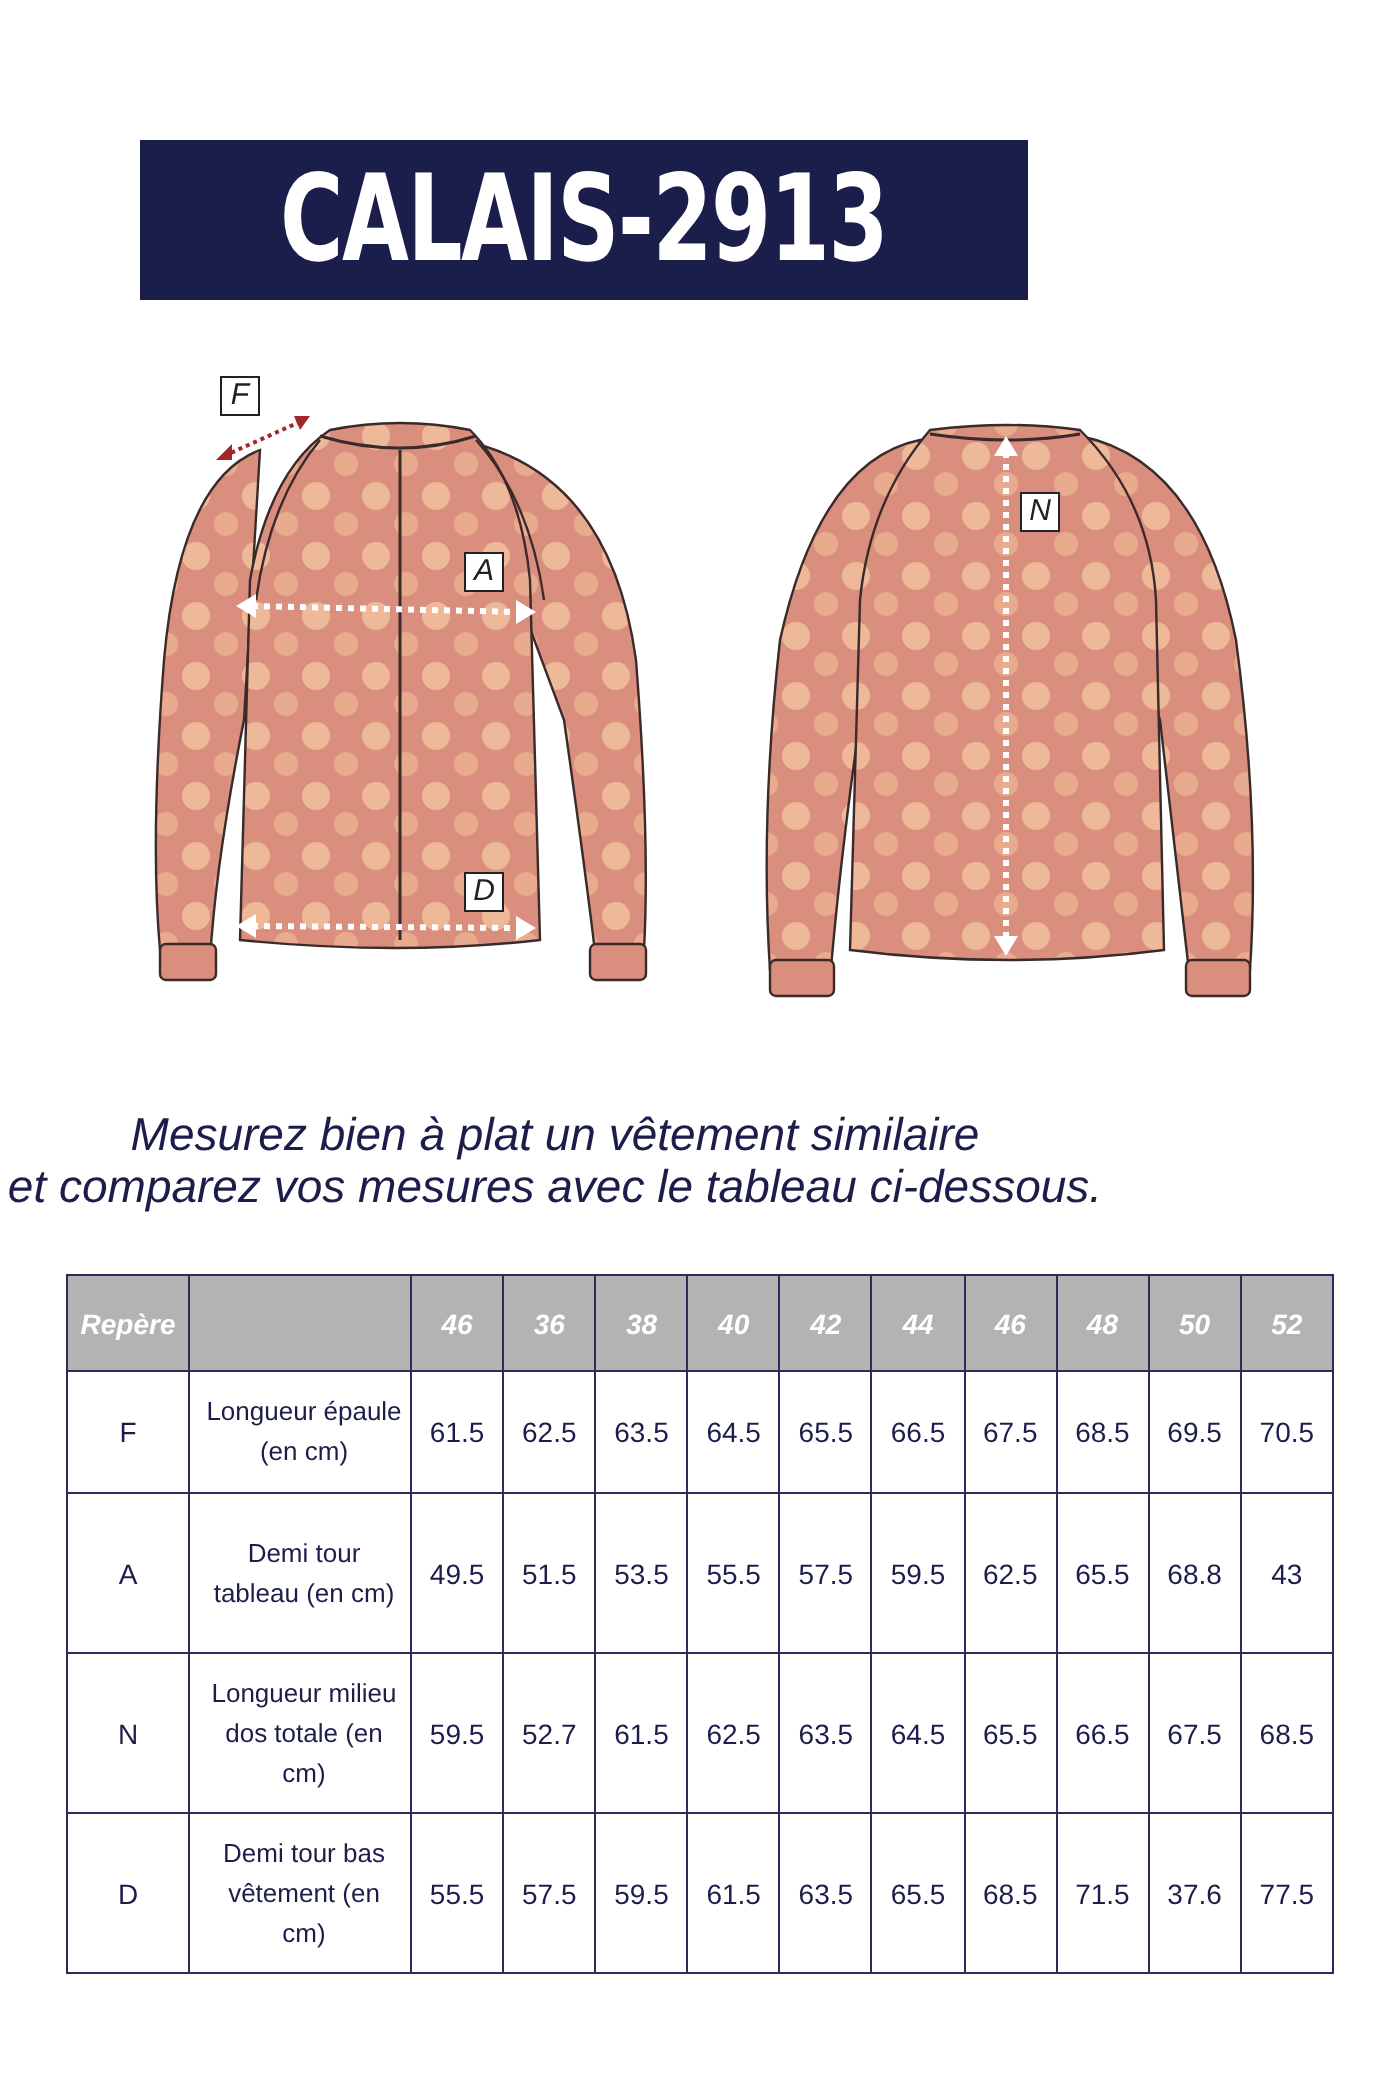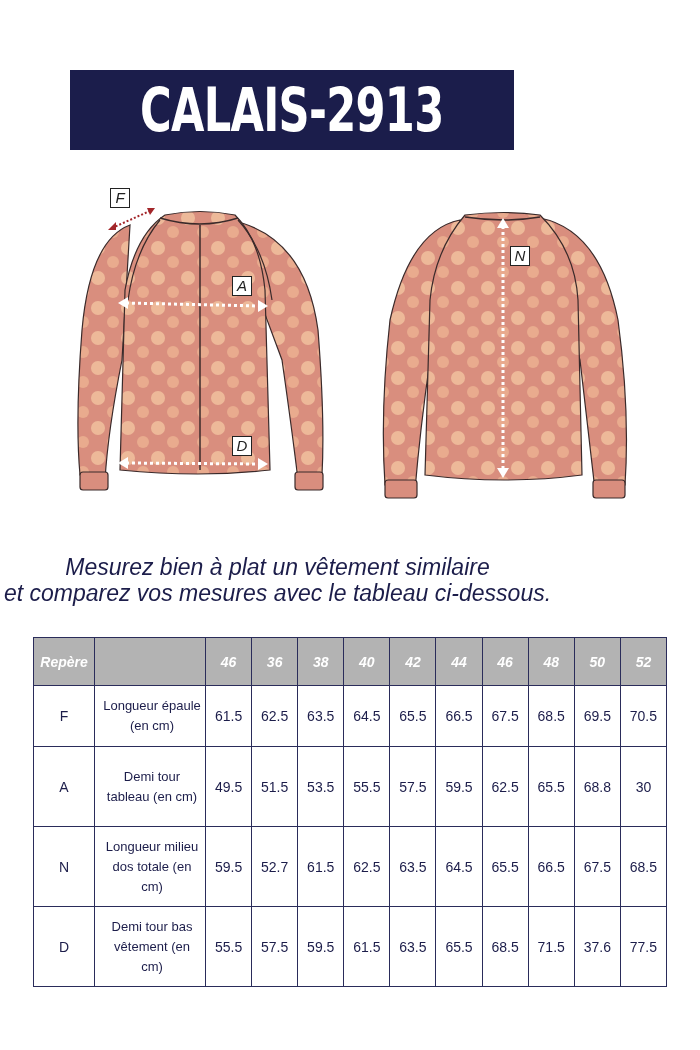--- a/index.html
+++ b/index.html
@@ -133,21 +133,21 @@
       <td class="desc">Demi tour tableau (en cm)</td>
       <td>49.5</td>
       <td>51.5</td>
       <td>53.5</td>
       <td>55.5</td>
       <td>57.5</td>
       <td>59.5</td>
       <td>62.5</td>
       <td>65.5</td>
       <td>68.8</td>
-      <td>30</td>
+      <td>43</td>
     </tr>
     <tr>
       <td class="key">N</td>
       <td class="desc">Longueur milieu dos totale (en cm)</td>
       <td>59.5</td>
       <td>52.7</td>
       <td>61.5</td>
       <td>62.5</td>
       <td>63.5</td>
       <td>64.5</td>

